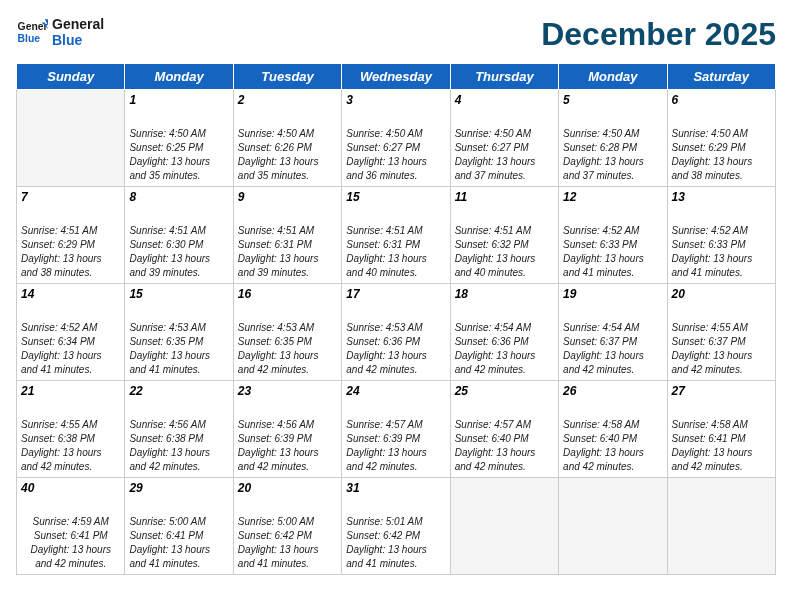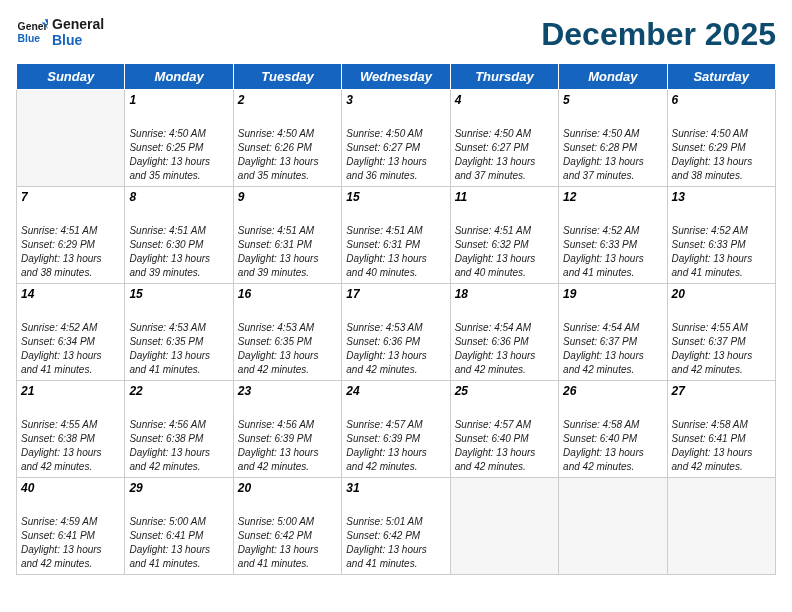--- a/index.html
+++ b/index.html
@@ -308,21 +308,21 @@
           <span class="day-num">27</span>
           <div class="cell-content" style="white-space: pre-line;">Sunrise: 4:58 AM
 Sunset: 6:41 PM
 Daylight: 13 hours
 and 42 minutes.</div>
         </td>
       </tr>
       <tr class="week-row">
         <td>
           <span class="day-num">40</span>
-          <div class="cell-content" style="white-space: pre-line;">Sunrise: 4:59 AM
+          <div class="cell-content" style="white-space: pre-line; text-align: center;">Sunrise: 4:59 AM
 Sunset: 6:41 PM
 Daylight: 13 hours
 and 42 minutes.</div>
         </td>
         <td>
           <span class="day-num">29</span>
           <div class="cell-content" style="white-space: pre-line;">Sunrise: 5:00 AM
 Sunset: 6:41 PM
 Daylight: 13 hours
 and 41 minutes.</div>

